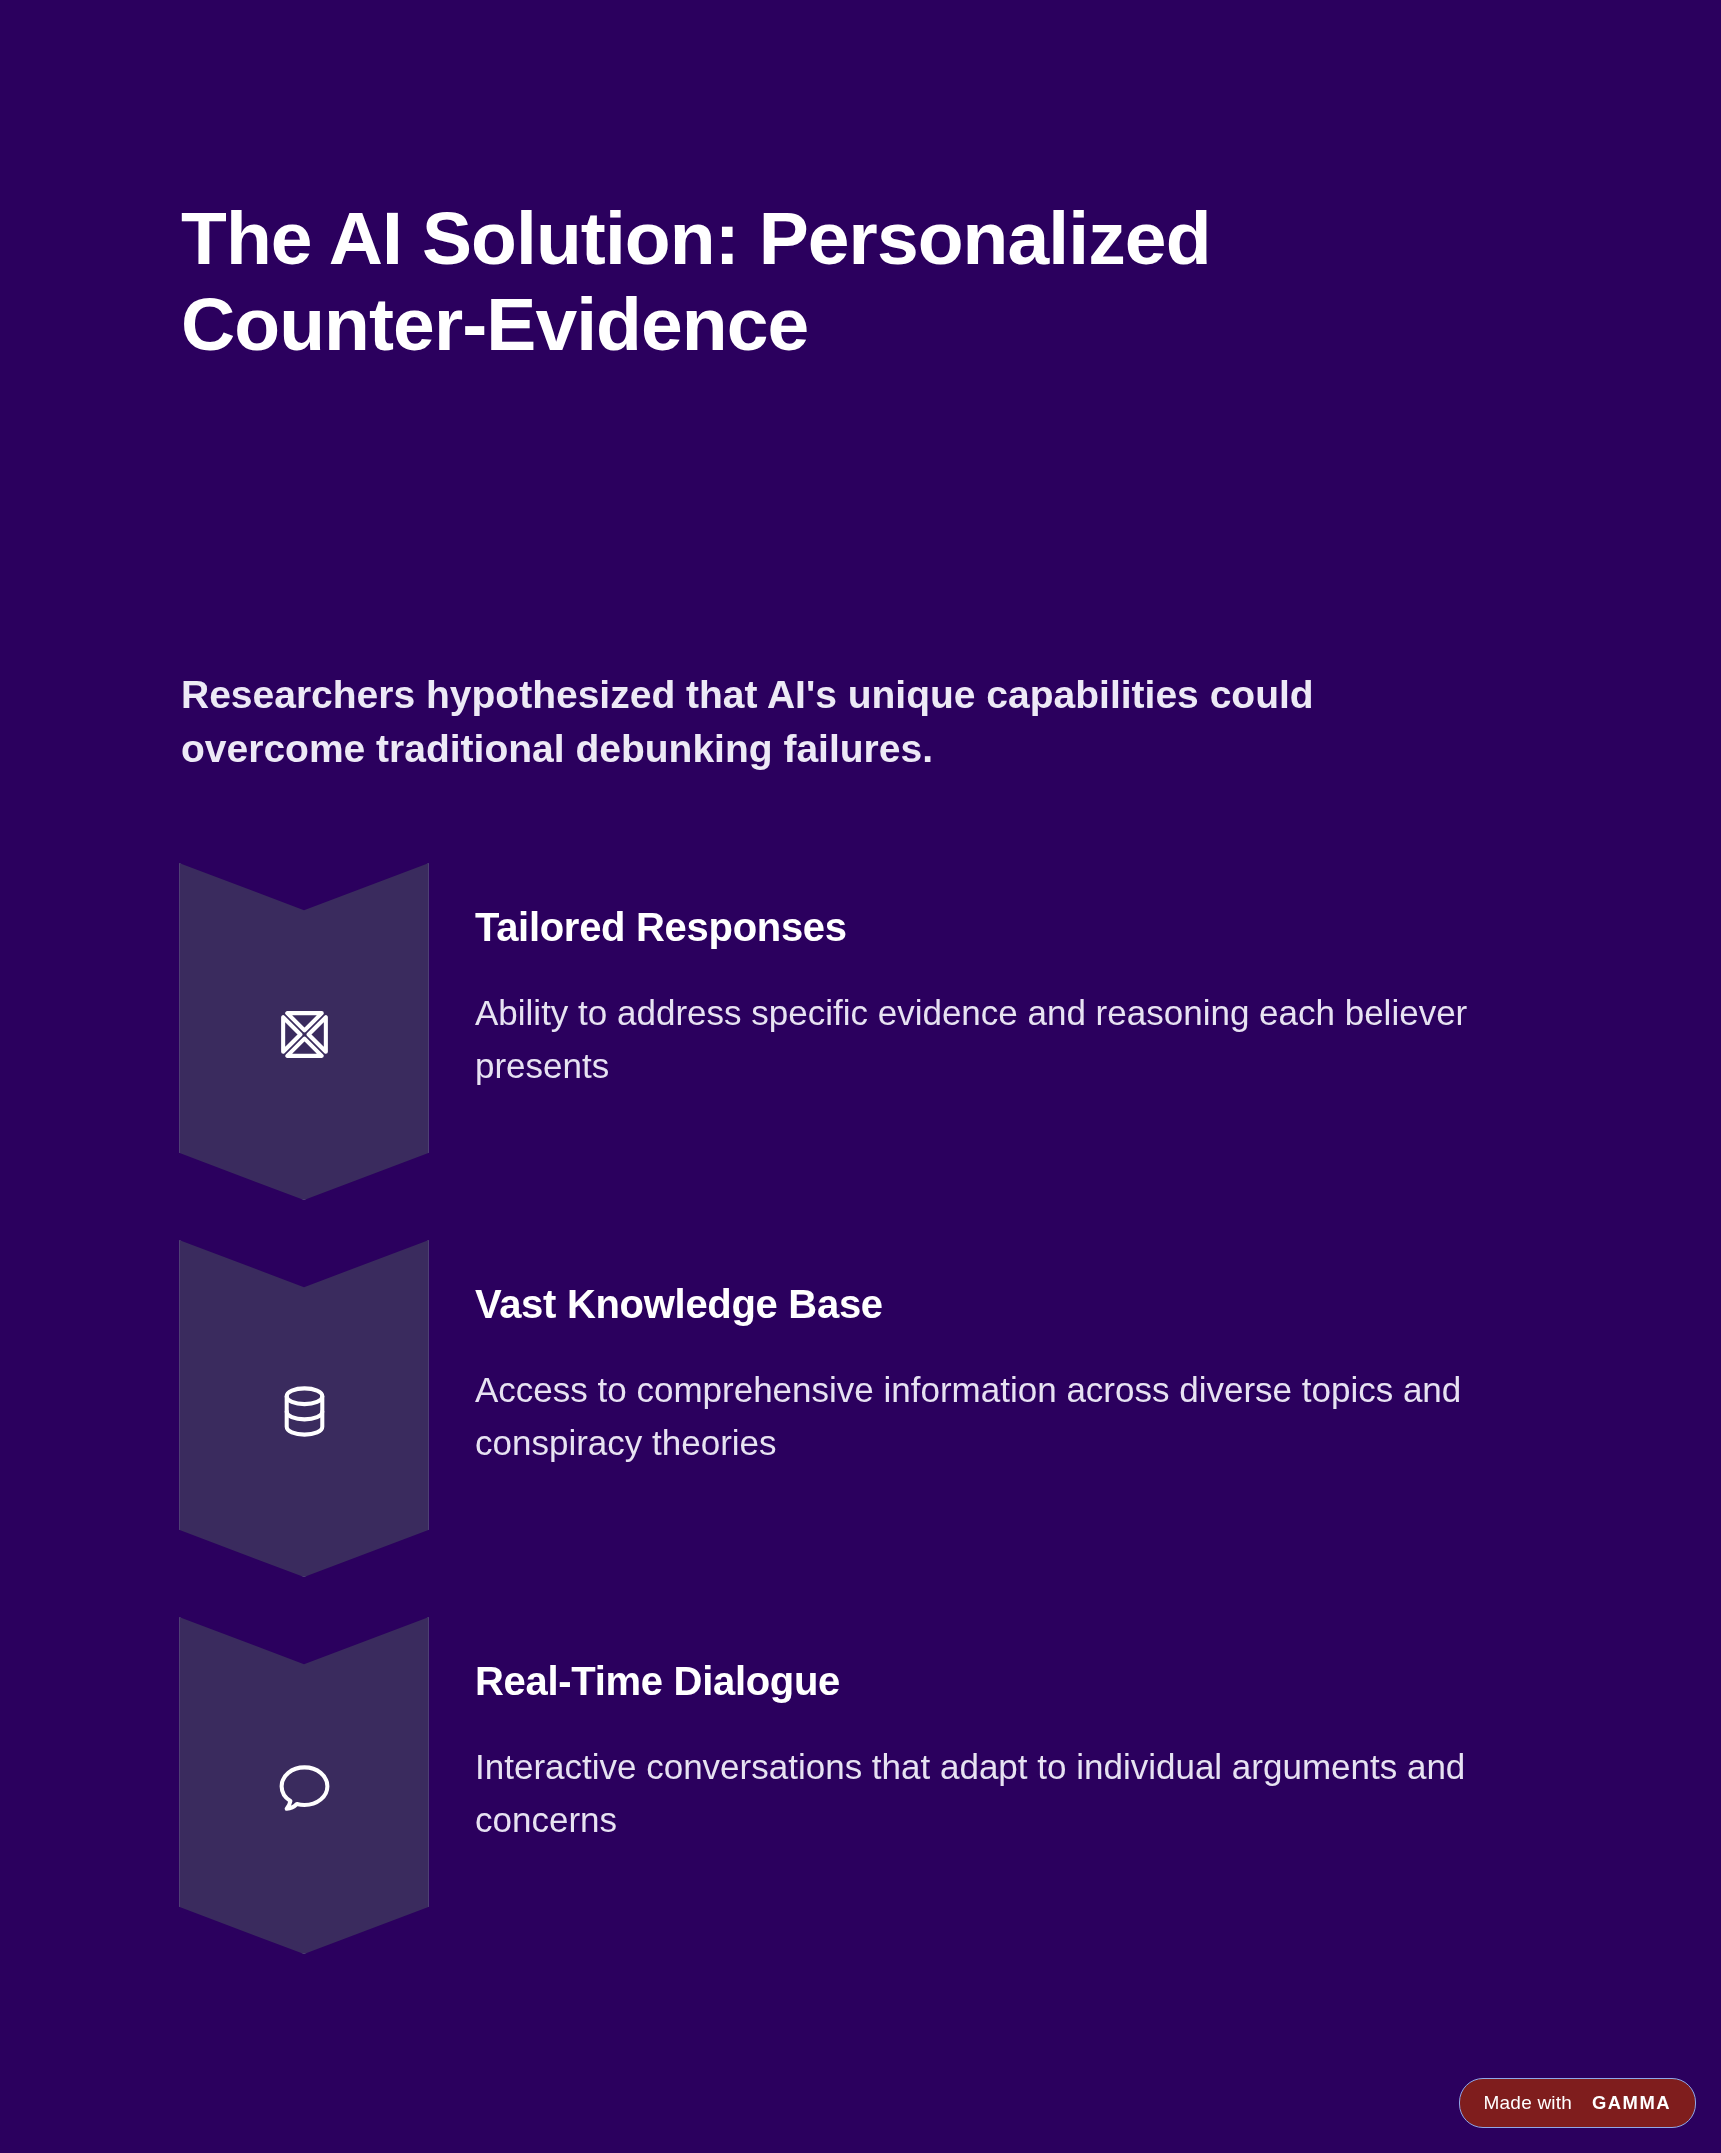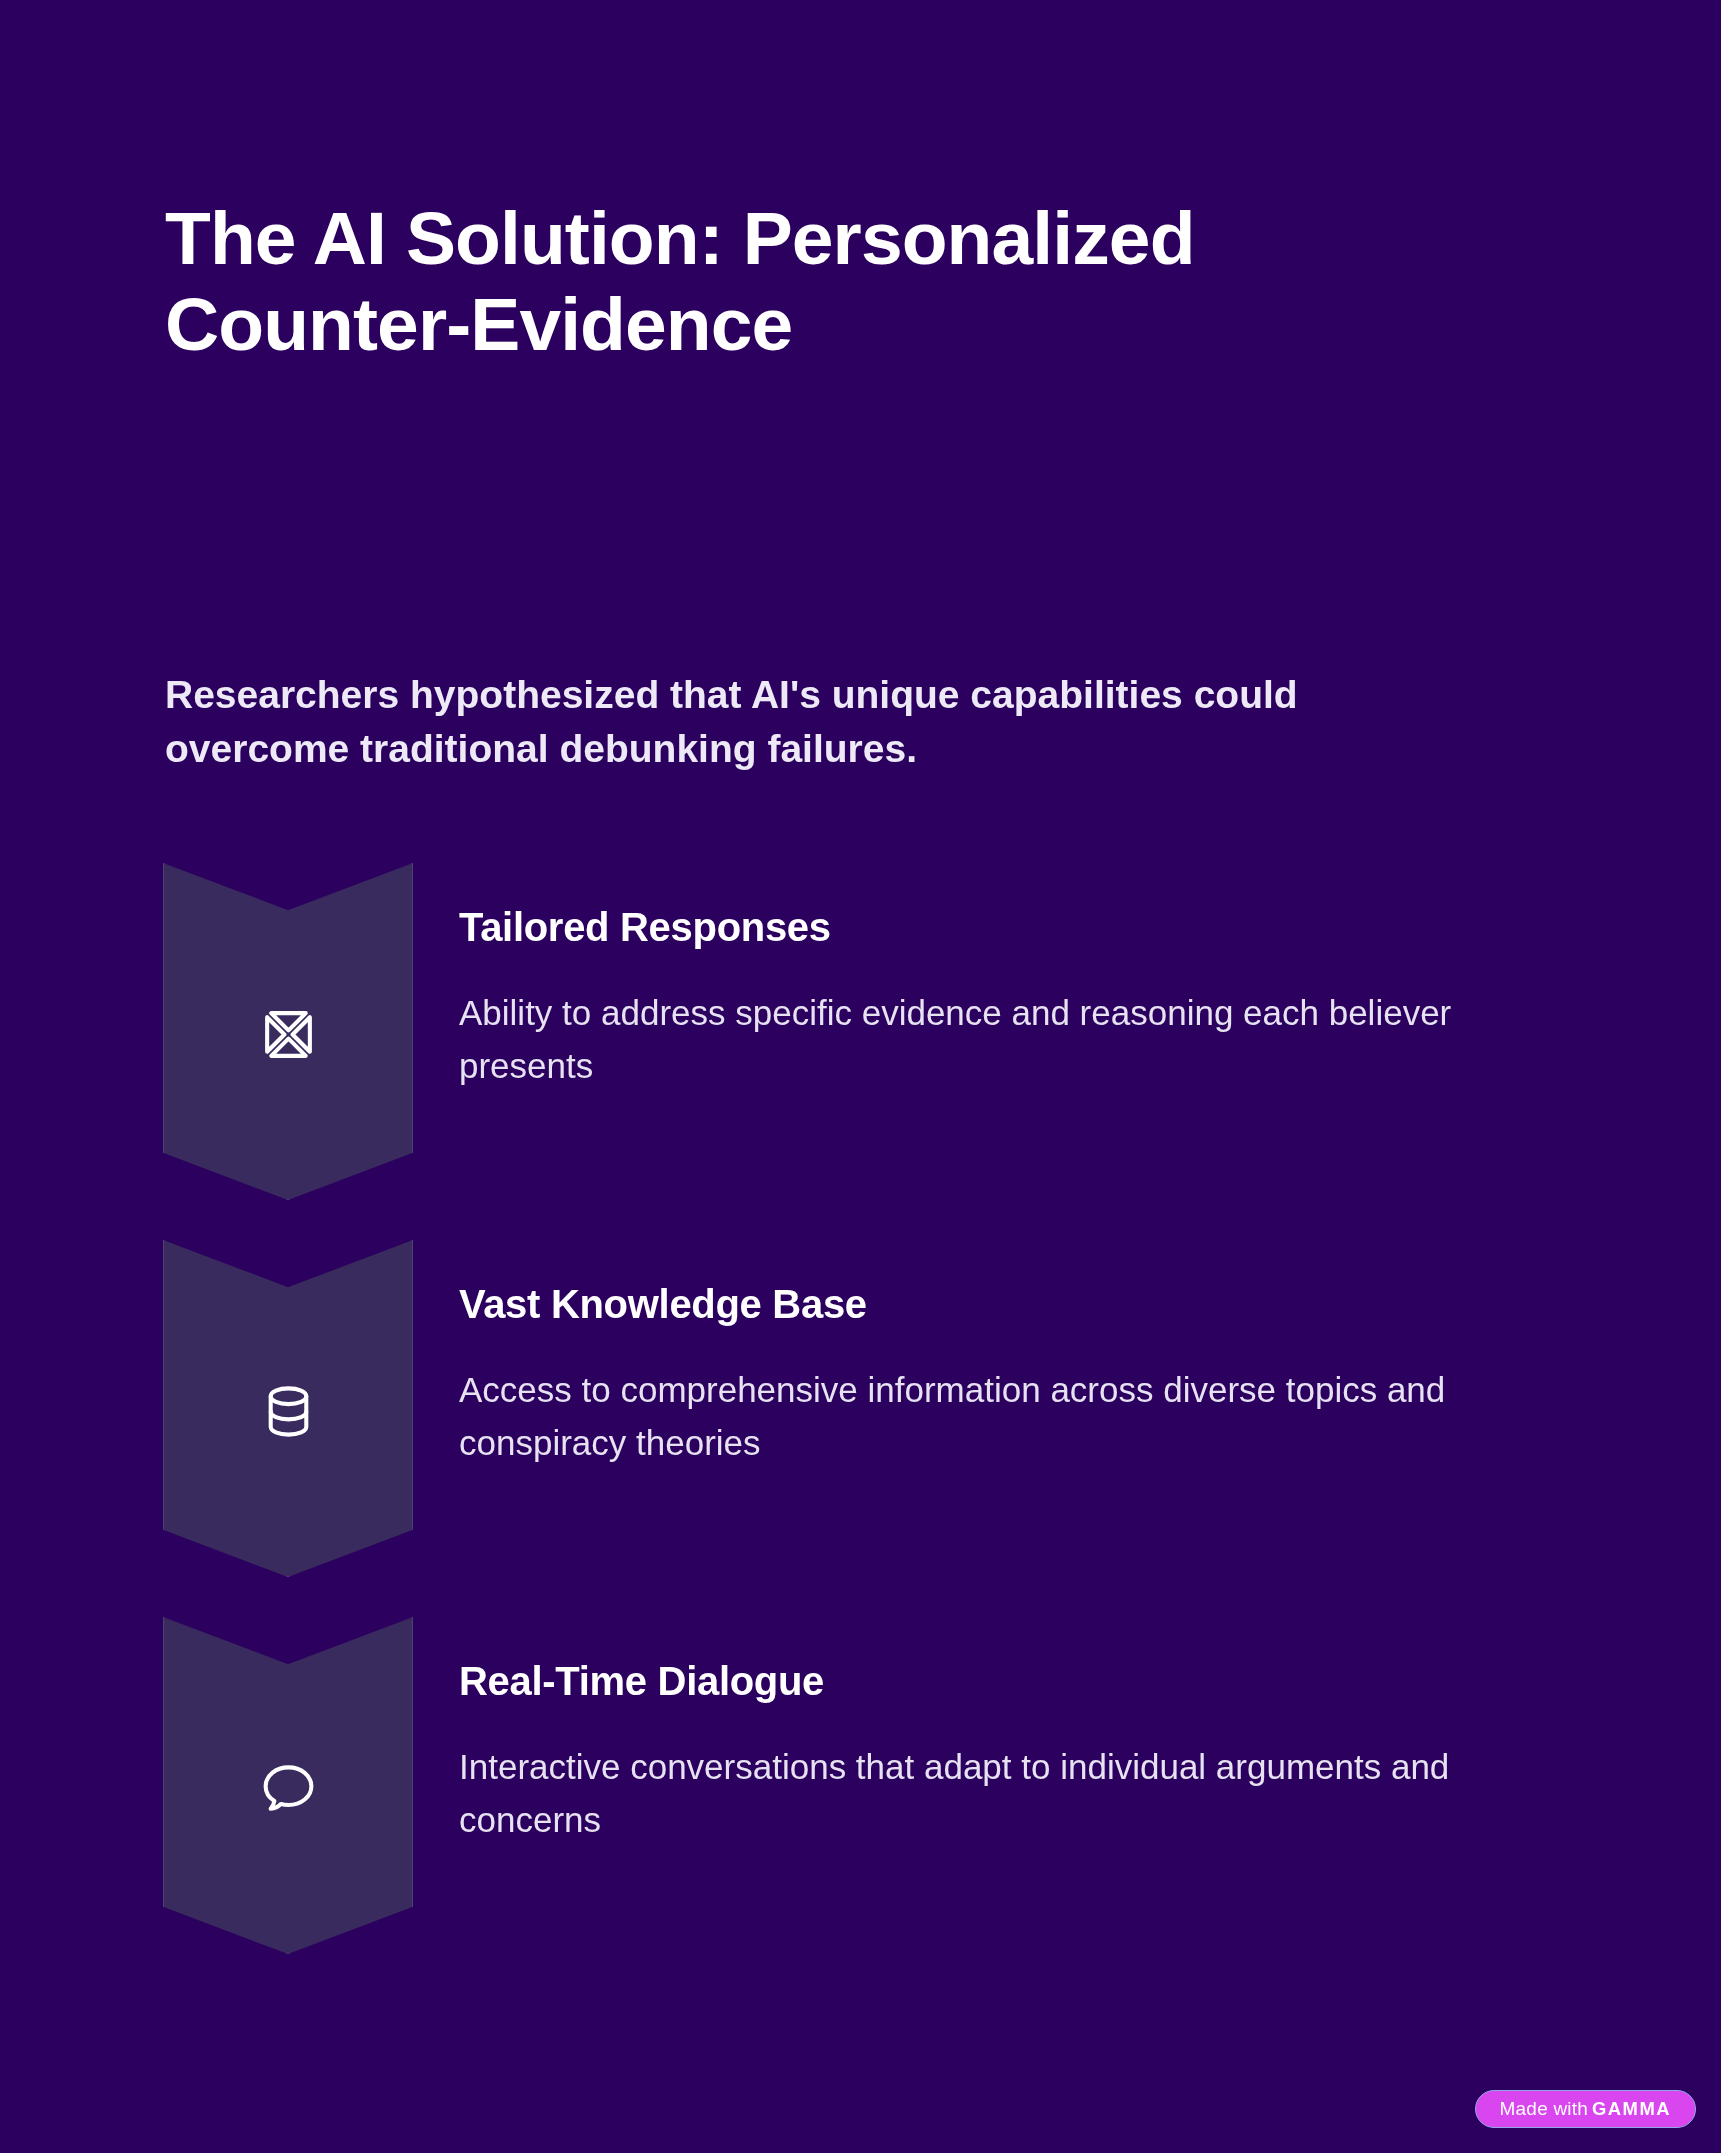--- a/index.html
+++ b/index.html
@@ -15,20 +15,21 @@
     font-family:"Liberation Sans", sans-serif;
     color:#FFFFFF;
     position:relative;
   }
 
   .slide {
     position:absolute;
     inset:0;
     background:#2B005E;
     padding:0;
+    margin-left:16px;
   }
 
   
   .title {
     position:absolute;
     left:165px;
     top:195px;
     width:1194px;
     font-size:75px;
     line-height:1.15;
@@ -113,28 +114,28 @@
     line-height:1.52;
     color:#E7E2F2;
     max-width:1084px;
   }
 
   
   .gamma-badge {
     position:absolute;
     right:26px;
     bottom:25px;
-    height:38px;
+    height:50px;
     padding:0 24px;
     border-radius:24px;
-    background:#d946ef;
+    background:#7f1d1d;
     border:1.4px solid #8FA8E8;
     display:flex;
     align-items:center;
-    gap:4px;
+    gap:20px;
     font-size:19px;
     color:#FFFFFF;
     white-space:nowrap;
   }
   .gamma-made { font-weight:400; letter-spacing:0.2px; }
   .gamma-word {
     font-weight:700;
     letter-spacing:1.5px;
     font-family:Liberation Sans, sans-serif;
     font-size:18.4px;

